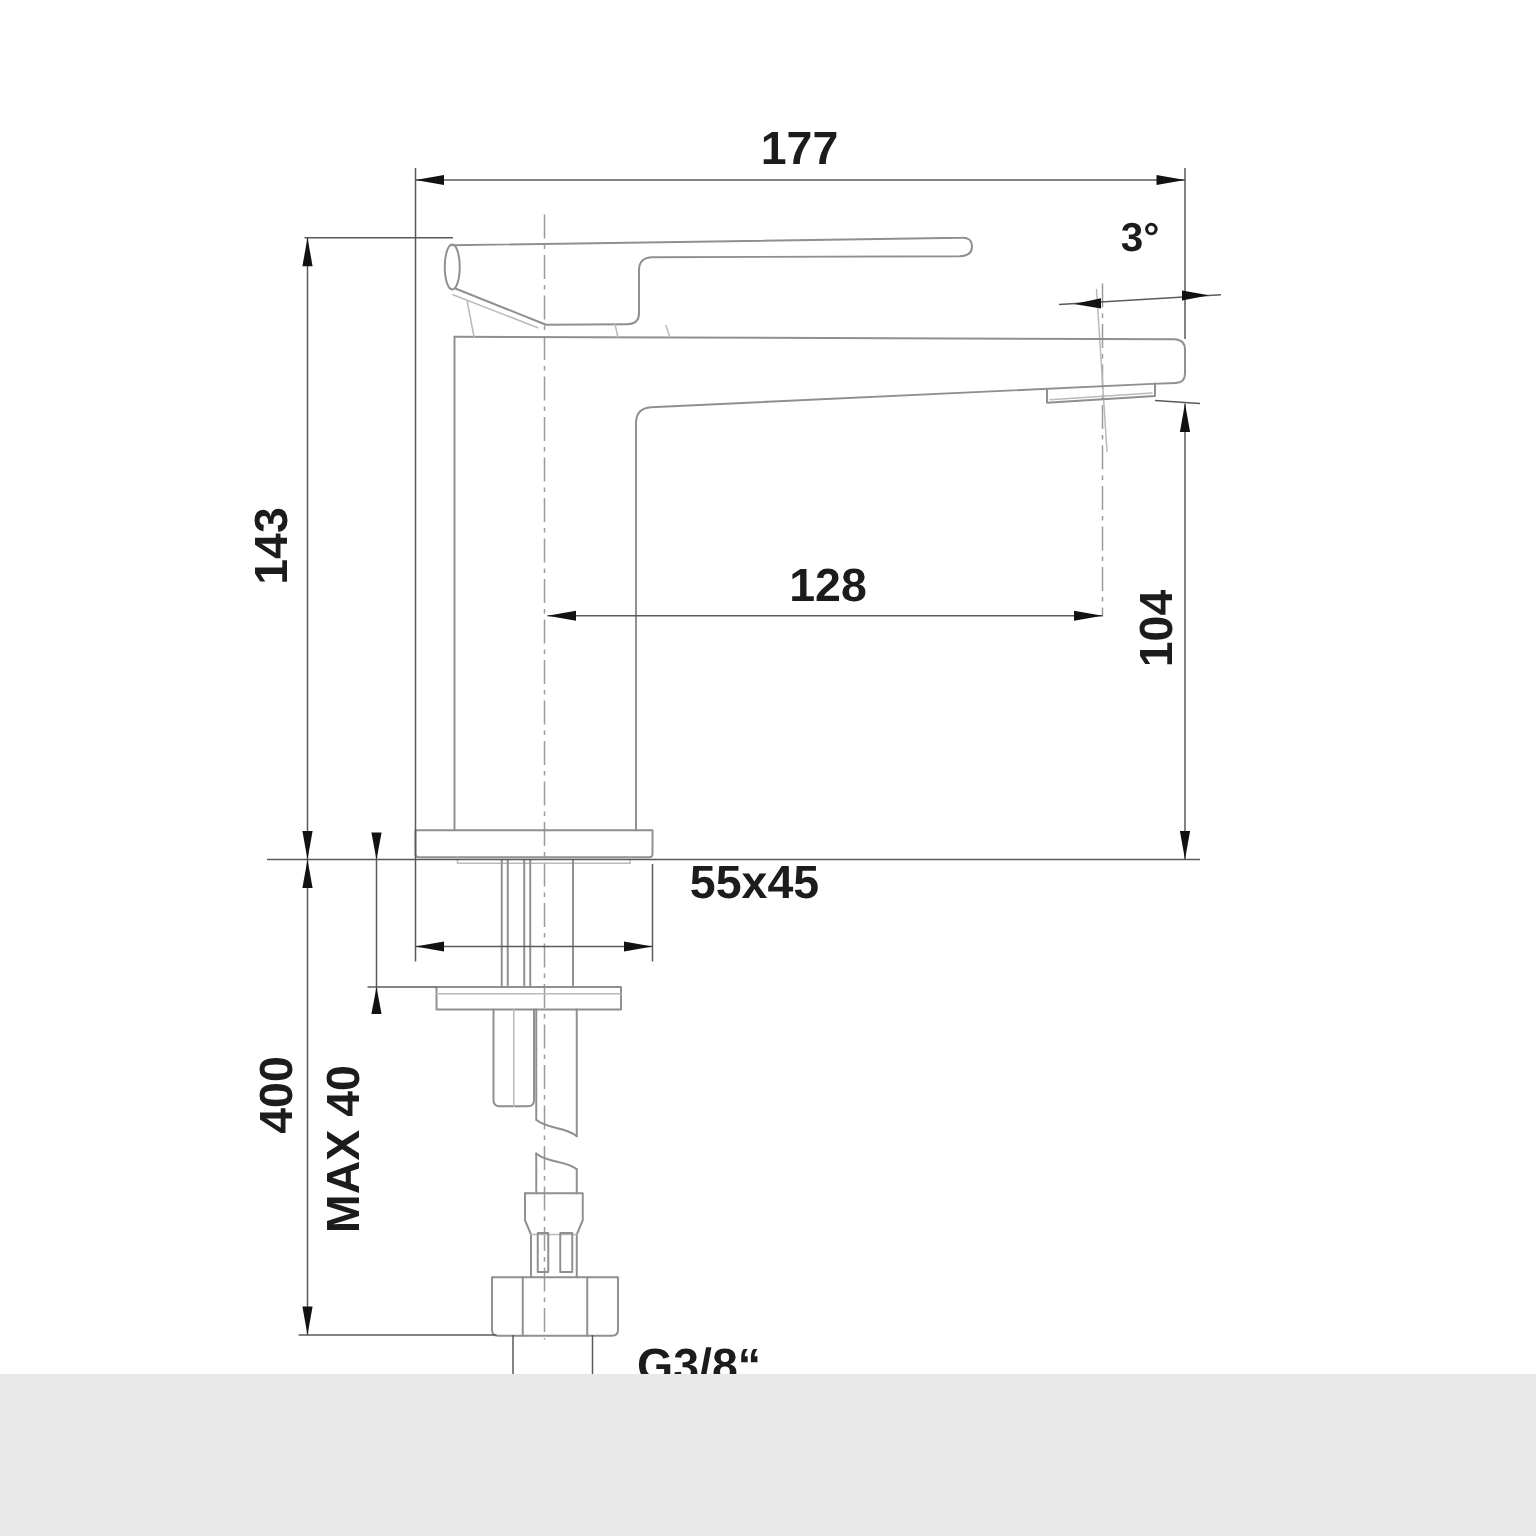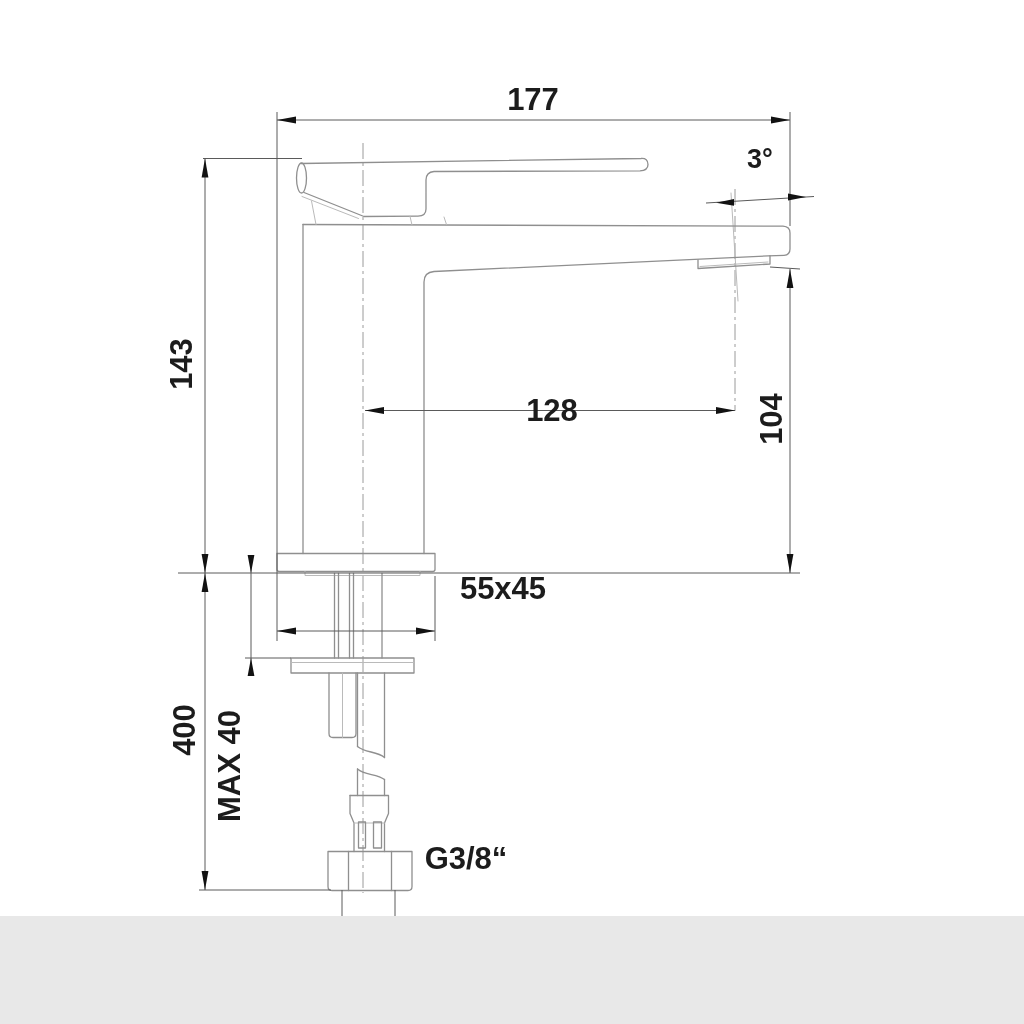--- a/index.html
+++ b/index.html
@@ -172,20 +172,20 @@
       <path class="dim" d="M319,933.5 H342"></path>
       <path class="dim" d="M395,933.5 H506"></path>
       <polygon class="arrow" points="342,933.5 324,930.1 324,936.9"></polygon>
       <polygon class="arrow" points="395,933.5 413,930.1 413,936.9"></polygon>
     </g>
   </svg>
 
   <div class="lbl" style="left:533px;top:99px;">177</div>
   <div class="lbl sm" style="left:760px;top:159px;">3°</div>
   <div class="lbl rot" style="left:181px;top:364px;">143</div>
-  <div class="lbl" style="left:552px;top:390px;margin-top:20px;">128</div>
+  <div class="lbl" style="left:552px;top:390px;">128</div>
   <div class="lbl rot" style="left:771px;top:419px;">104</div>
   <div class="lbl" style="left:503px;top:588px;">55x45</div>
   <div class="lbl rot" style="left:229px;top:766px;">MAX 40</div>
   <div class="lbl rot" style="left:184px;top:730px;">400</div>
-  <div class="lbl" style="left:466px;top:858px;">G3/8“</div>
+  <div class="lbl" style="left:466px;top:910px;">G3/8“</div>
 
 </div>
 
 </body></html>

